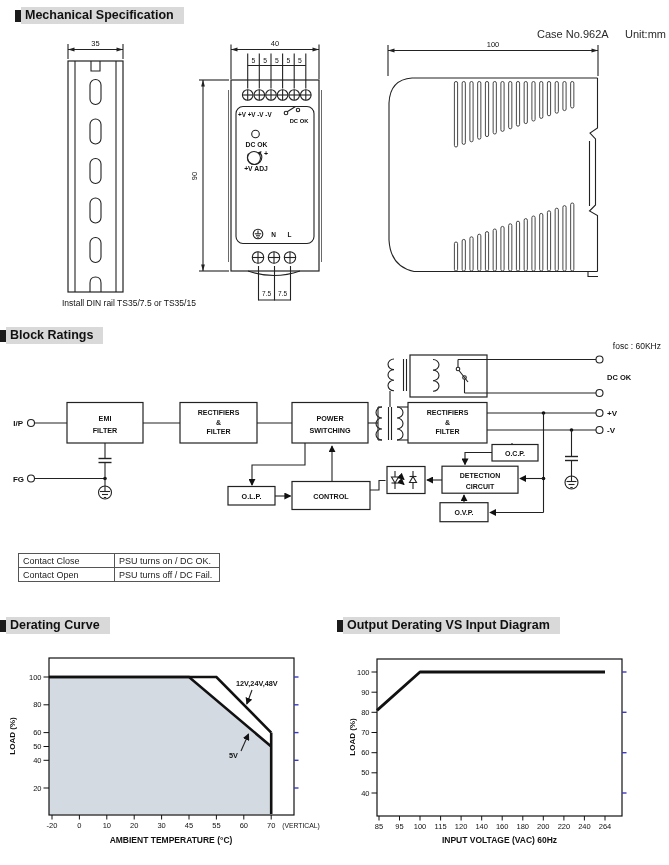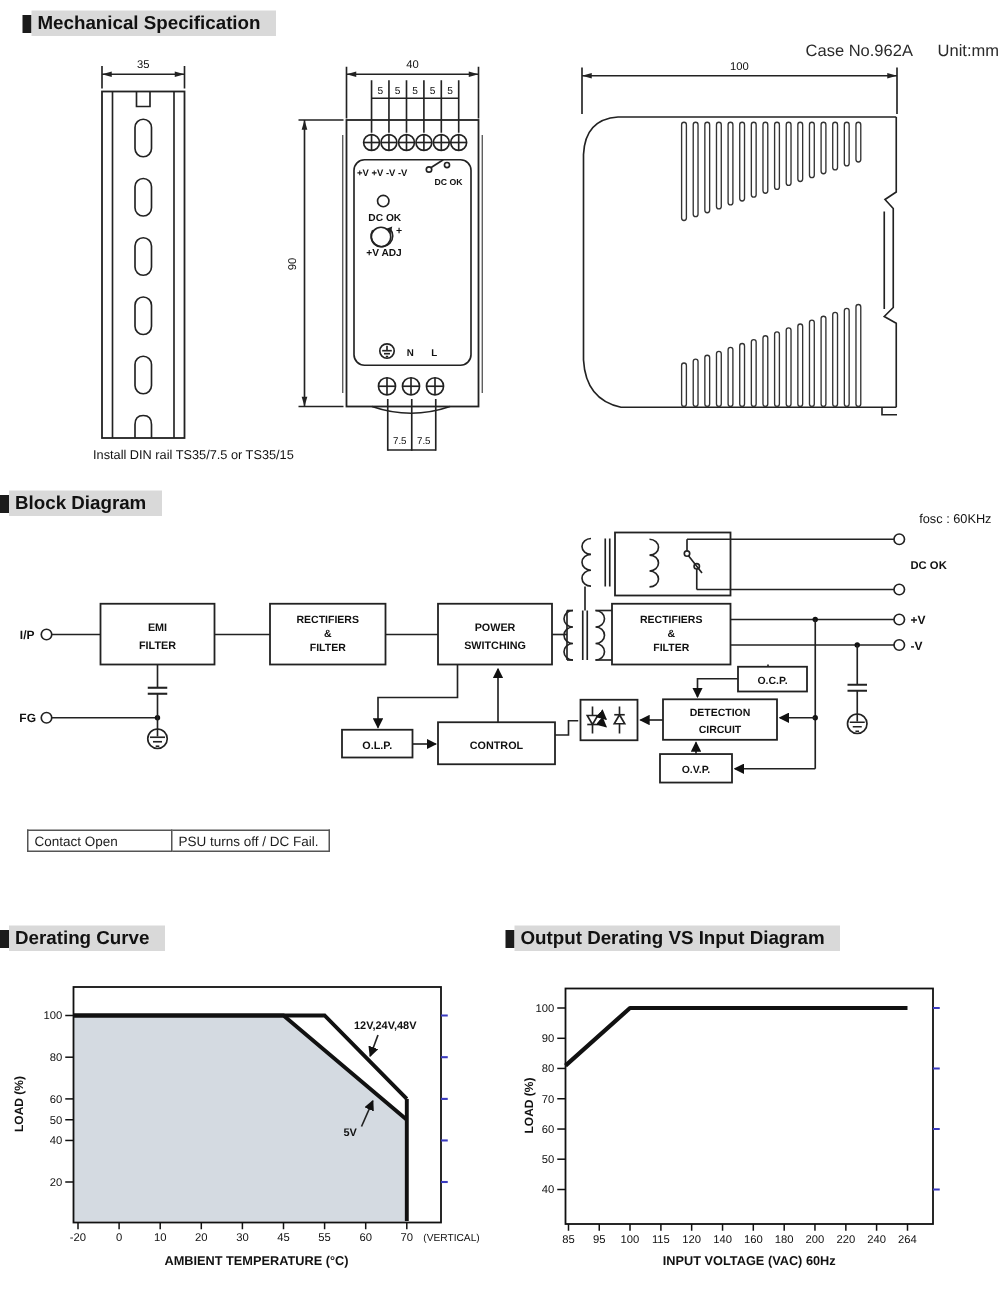--- a/index.html
+++ b/index.html
@@ -38,21 +38,21 @@
   <div class="sec-header" style="left:15px;top:7px">
     <div class="sq"></div>
     <div class="bar">Mechanical Specification</div>
   </div>
   <div class="case-note">
     <span>Case No.962A</span>
     <span>Unit:mm</span>
   </div>
   <div class="sec-header" style="left:0;top:327px">
     <div class="sq"></div>
-    <div class="bar">Block Diagram</div>
+    <div class="bar">Block Ratings</div>
   </div>
   <div class="sec-header" style="left:0;top:617px">
     <div class="sq"></div>
     <div class="bar">Derating Curve</div>
   </div>
   <div class="sec-header" style="left:337px;top:617px">
     <div class="sq"></div>
     <div class="bar">Output Derating VS Input Diagram</div>
   </div>
 
@@ -399,20 +399,24 @@
       <circle class="ln" cx="105" cy="162.5" r="6.5"></circle>
       <line class="ln" x1="105" y1="156" x2="105" y2="161"></line>
       <line class="ln" x1="100" y1="161.5" x2="110" y2="161.5"></line>
       <line class="ln" x1="102" y1="164.5" x2="108" y2="164.5"></line>
       <line class="ln" x1="103.8" y1="167.5" x2="106.2" y2="167.5"></line>
     </g>
   </svg>
 
   <table class="relay-table">
     <tbody>
+        <tr>
+      <td class="c1">Contact Close</td>
+      <td class="c2">PSU turns on / DC OK.</td>
+    </tr>
     <tr>
       <td class="c1">Contact Open</td>
       <td class="c2">PSU turns off / DC Fail.</td>
     </tr>
   </tbody>
     </table>
 
   <svg style="top:610px" width="669" height="255" viewBox="0 0 669 255">
     <defs>
       <marker id="ac" viewBox="0 0 8 8" refX="7" refY="4" markerWidth="7" markerHeight="7" orient="auto" markerUnits="userSpaceOnUse">

